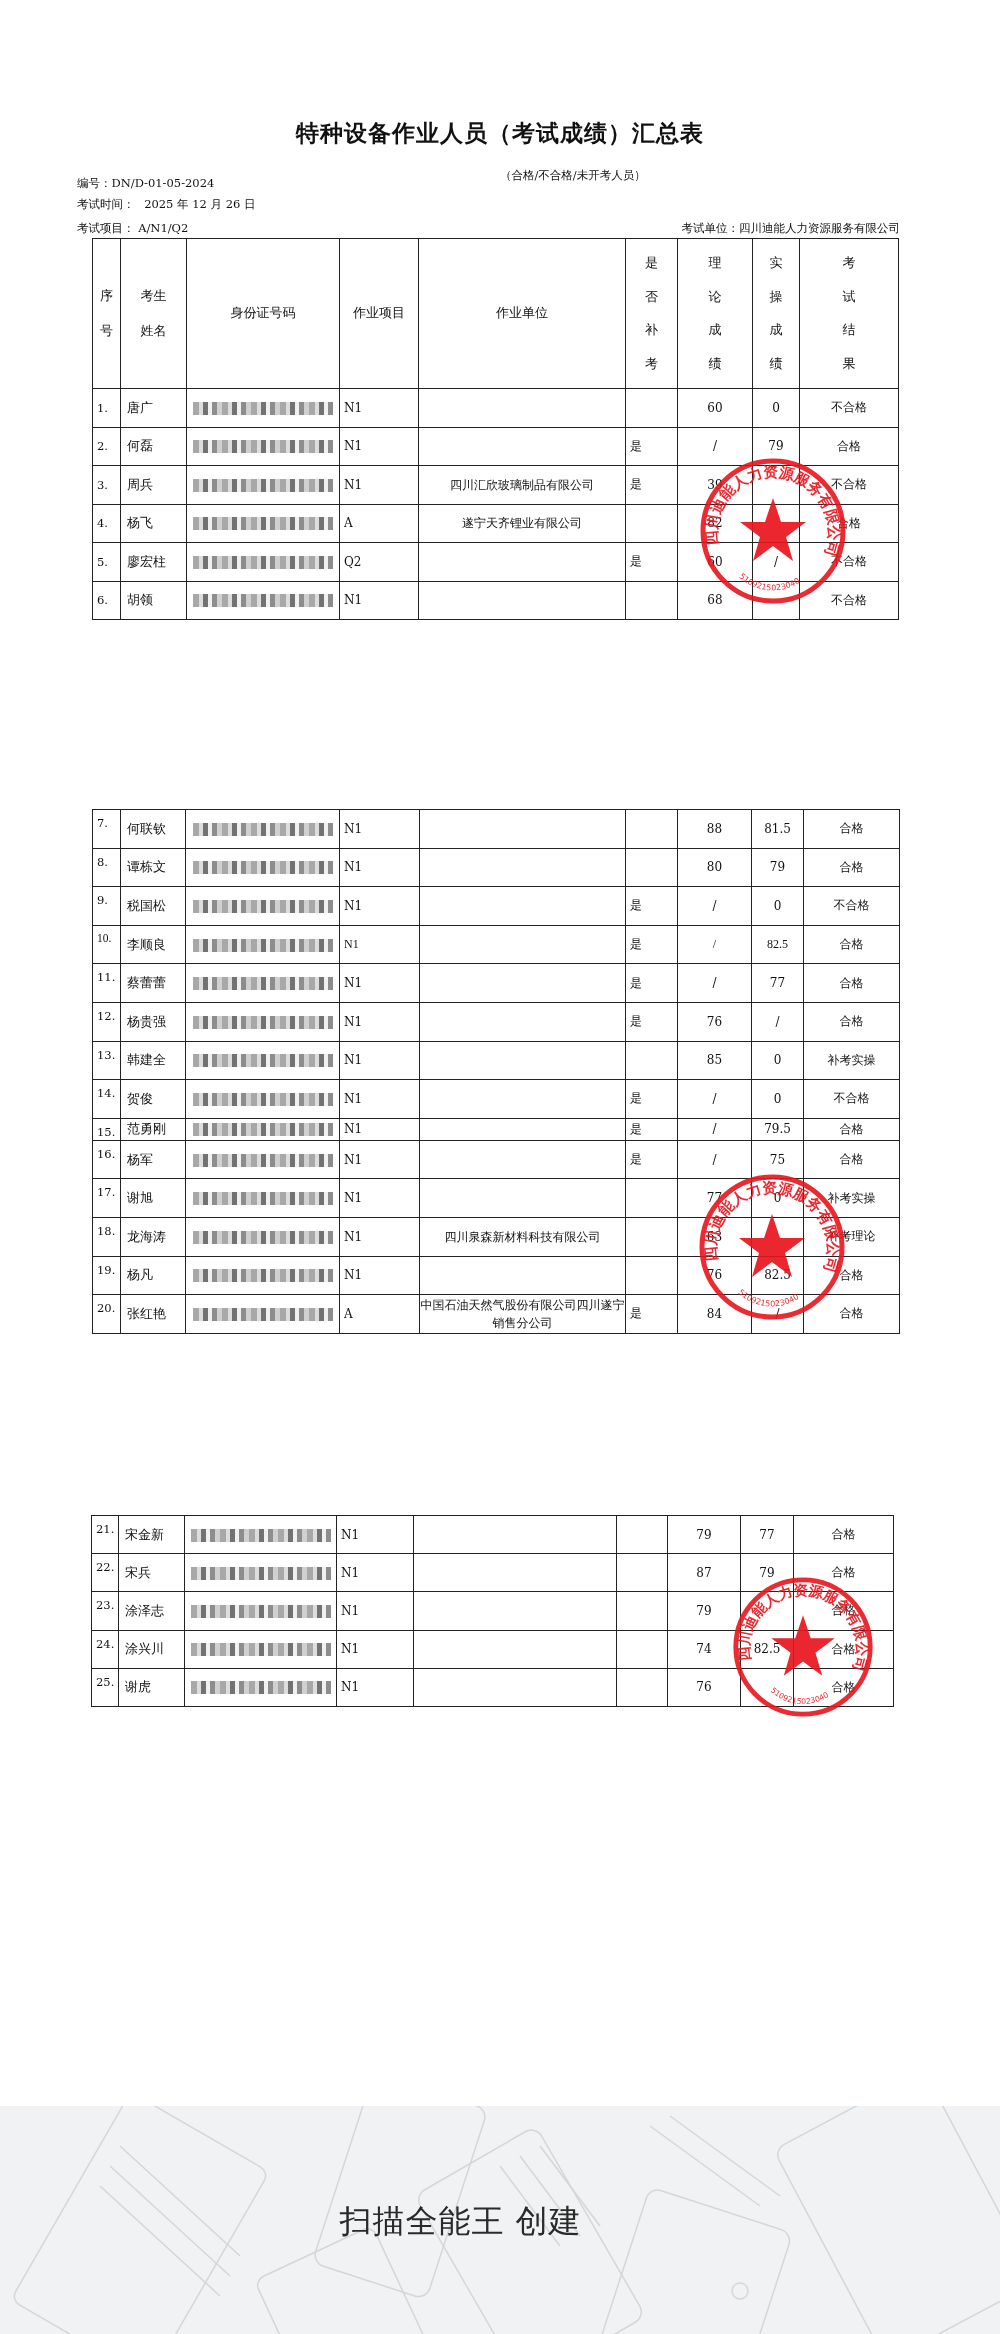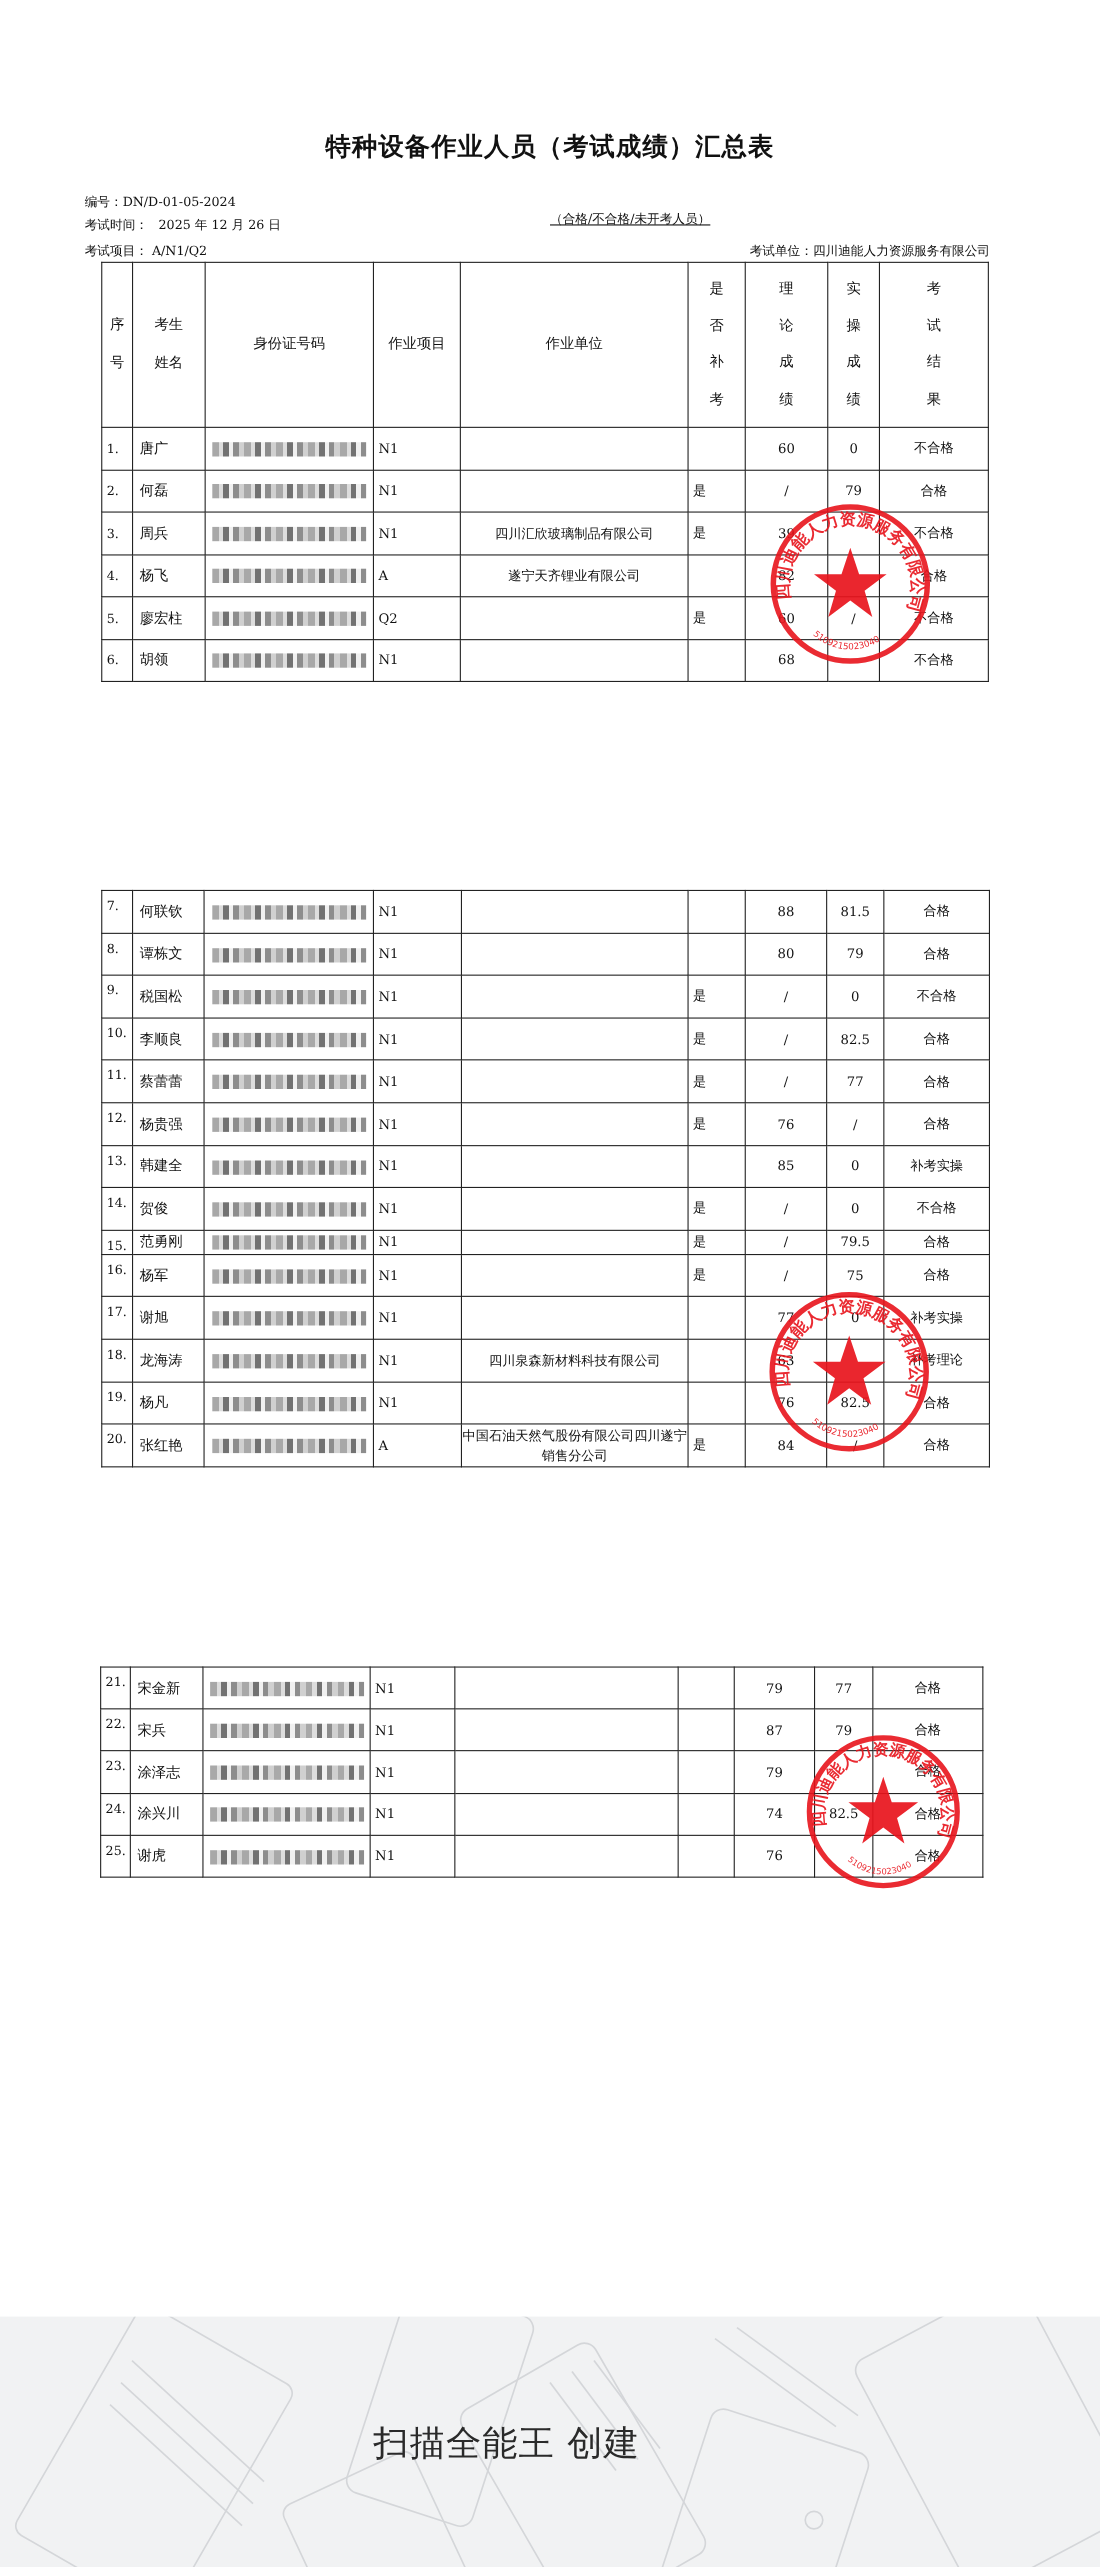--- a/index.html
+++ b/index.html
@@ -46,21 +46,21 @@
       position: absolute; left: 0; width: 921px; top: 94px; text-align: center;
       font-family: "DejaVu Sans", "Liberation Sans", sans-serif; font-size: 32px; color: #2a2a2a;
       letter-spacing: 1px;
     }
   </style>
 </head>
 <body>
 
 <div class="title">特种设备作业人员（考试成绩）汇总表</div>
 <div class="meta" style="left:77px; top:176px;">编号：DN/D-01-05-2024</div>
-<div class="meta" style="left:500px; top:192px;text-decoration:underline;">（合格/不合格/未开考人员）</div>
+<div class="meta" style="left:500px; top:168px;">（合格/不合格/未开考人员）</div>
 <div class="meta" style="left:77px; top:197px;">
   <span>考试时间：</span>
   <span style="margin-left:6px;">2025 年 12 月 26 日</span>
 </div>
 <div class="meta" style="left:77px; top:221px;">
   <span>考试项目：</span>
   <span>A/N1/Q2</span>
 </div>
 <div class="meta" style="right:100px; top:221px;">考试单位：四川迪能人力资源服务有限公司</div>
 
@@ -236,21 +236,21 @@
         <td class="seq">9.</td>
         <td class="name">税国松</td>
         <td><span class="redact"></span></td>
         <td class="proj">N1</td>
         <td class="unit"></td>
         <td class="proj">是</td>
         <td>/</td>
         <td>0</td>
         <td>不合格</td>
       </tr>
-      <tr style="height: 38.6px;">
+      <tr style="height: 38.6px; font-family: Liberation Serif, serif;">
         <td class="seq">10.</td>
         <td class="name">李顺良</td>
         <td><span class="redact"></span></td>
         <td class="proj">N1</td>
         <td class="unit"></td>
         <td class="proj">是</td>
         <td>/</td>
         <td>82.5</td>
         <td>合格</td>
       </tr>

